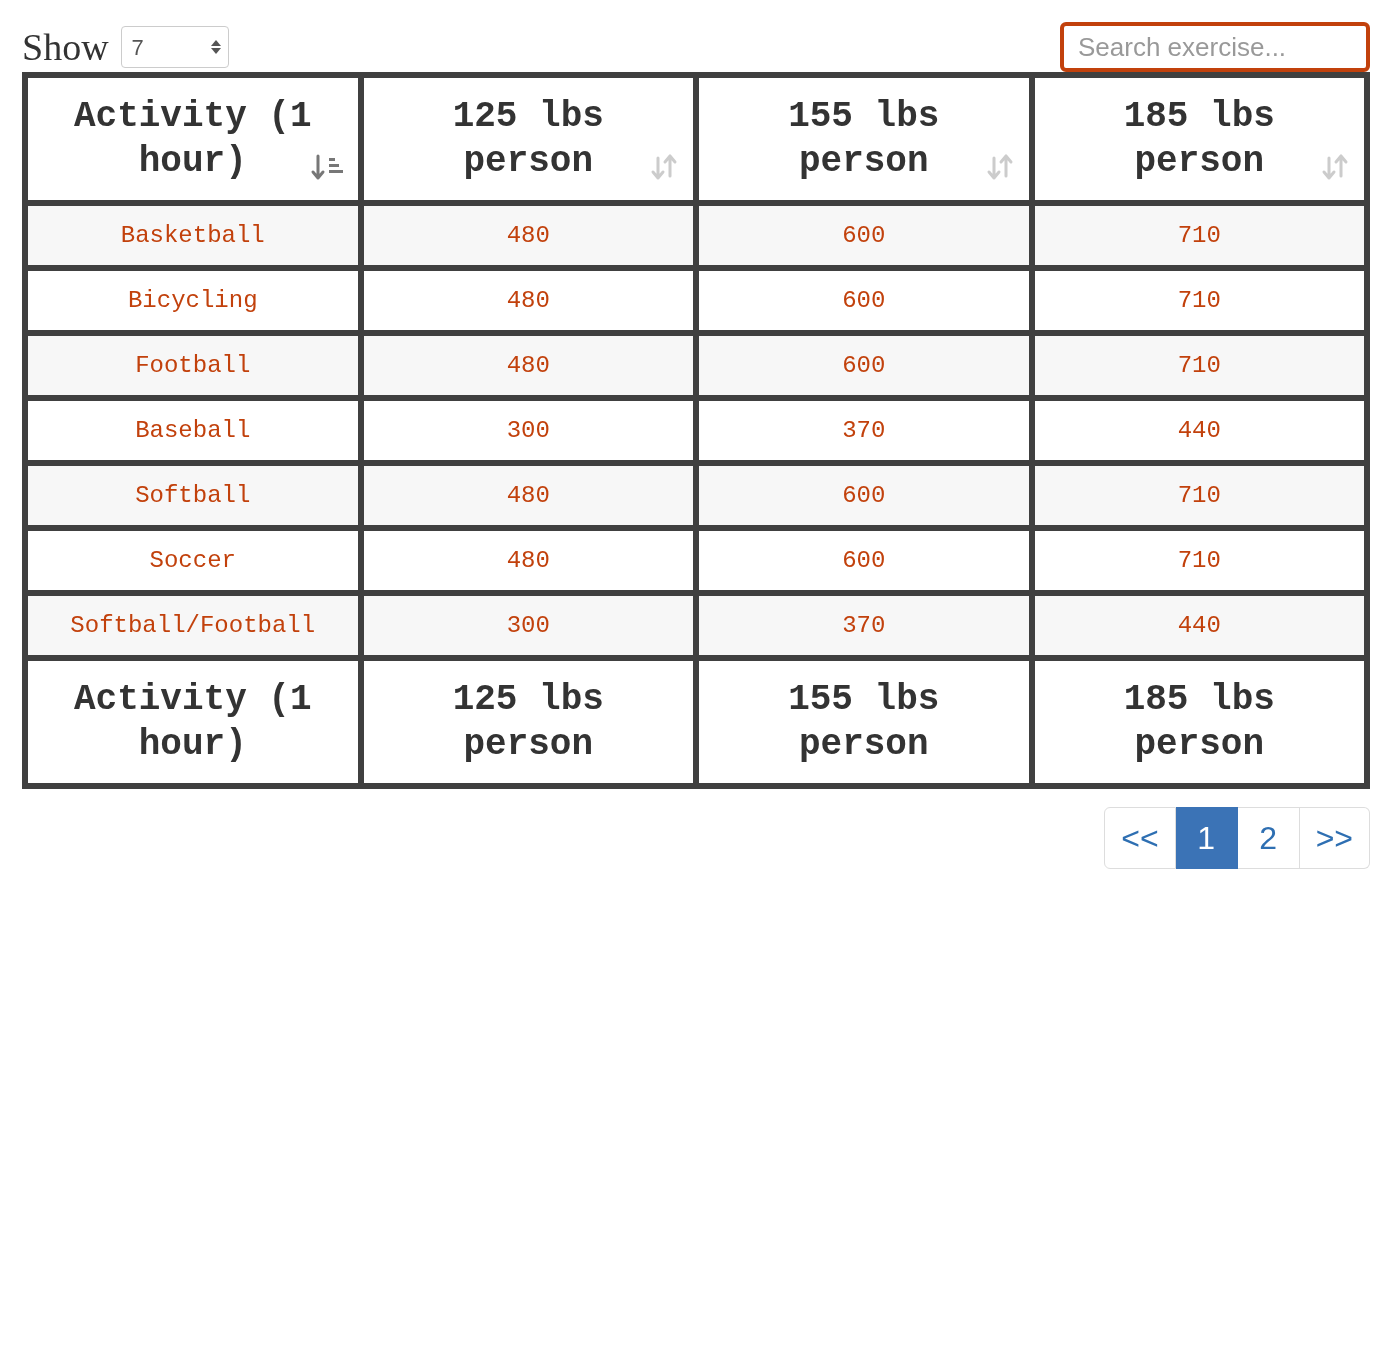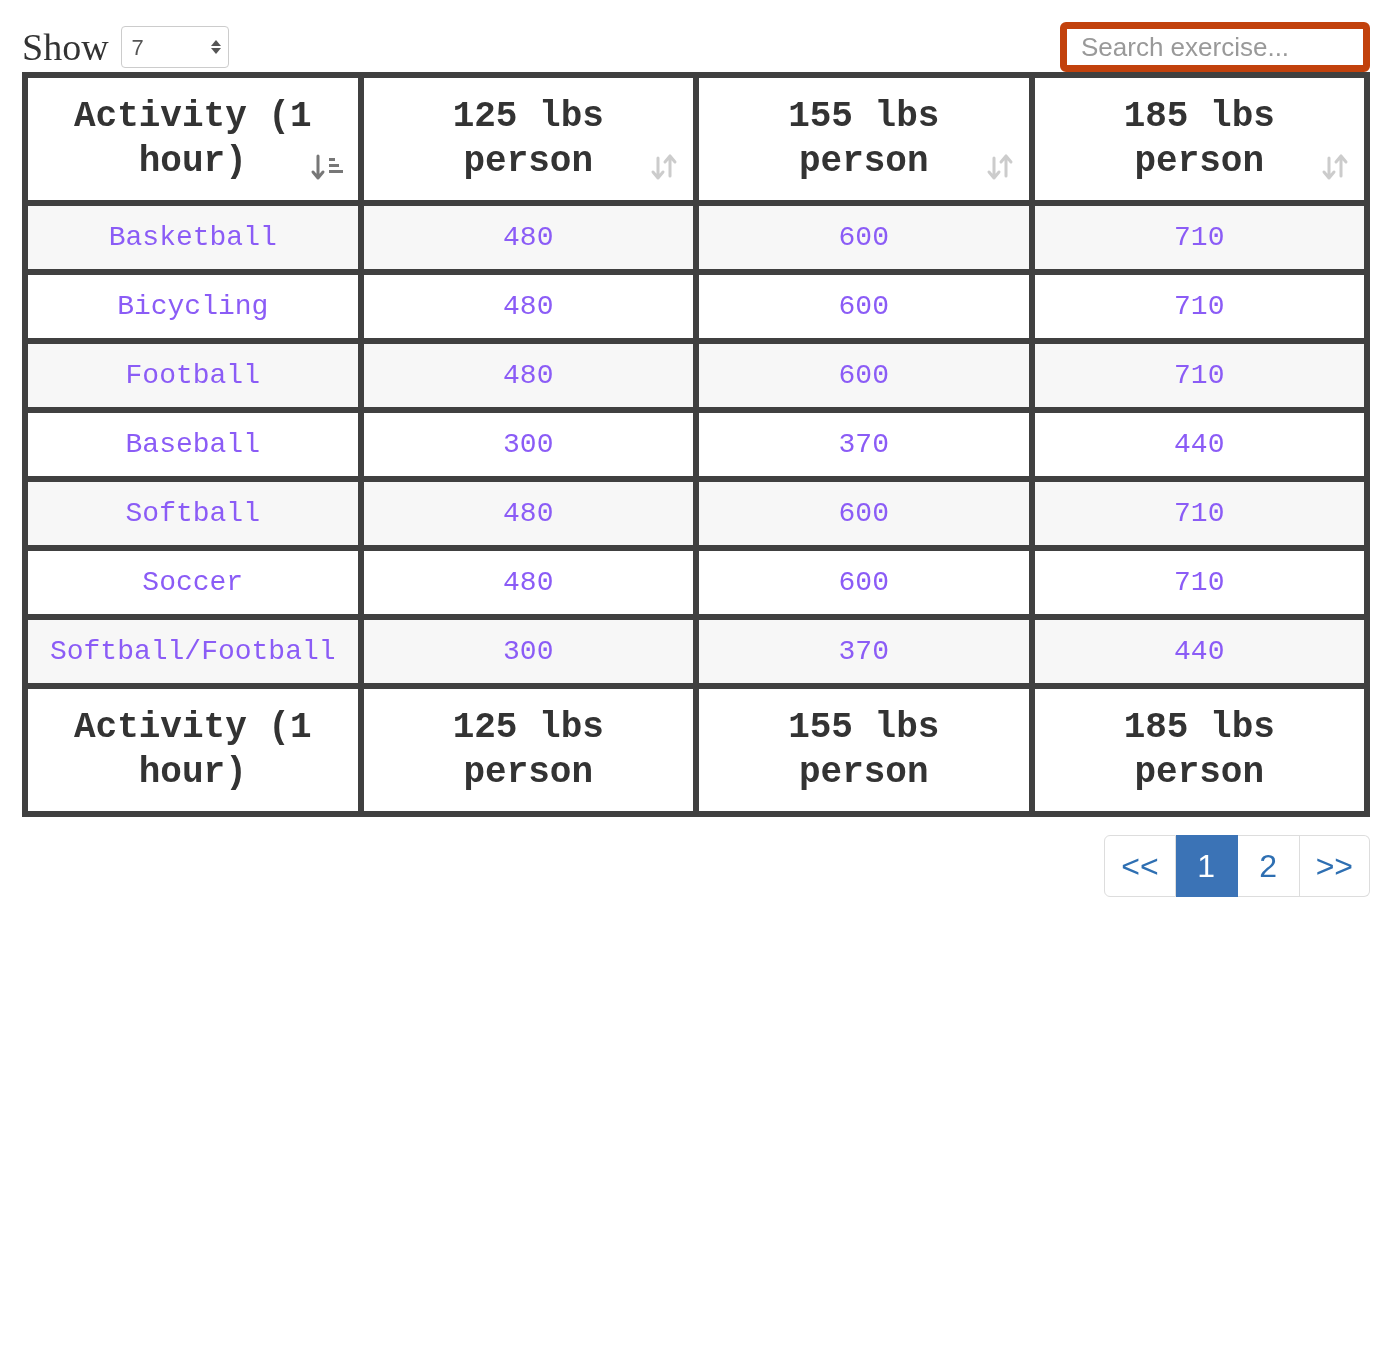--- a/index.html
+++ b/index.html
@@ -76,21 +76,21 @@
     width: 0; height: 0;
     border-left: 5px solid transparent;
     border-right: 5px solid transparent;
     border-top: 6px solid #555;
   }
   .search-input {
     font-family: Arial, Helvetica, sans-serif;
     font-size: 26px;
     color: #333;
     padding: 10px 14px;
-    border: 7px solid #c2410c;
+    border: 4px solid #c2410c;
     border-radius: 6px;
     width: 310px;
     height: 50px;
   }
   .search-input::placeholder {
     color: #999;
   }
   table {
     width: 100%;
     border-collapse: collapse;
@@ -111,22 +111,22 @@
     position: relative;
     border-bottom: 3px solid #ccc;
     cursor: pointer;
   }
   tfoot th {
     font-weight: 700;
     font-size: 36px;
     line-height: 1.25;
   }
   tbody td {
-    font-size: 28px;
-    color: #8b5cf6;
+    font-size: 24px;
+    color: #c2410c;
   }
   tbody tr:nth-child(odd) td {
     background: #f7f7f7;
   }
   tbody tr:nth-child(even) td {
     background: #fff;
   }
   .sort-icon {
     position: absolute;
     right: 12px;

